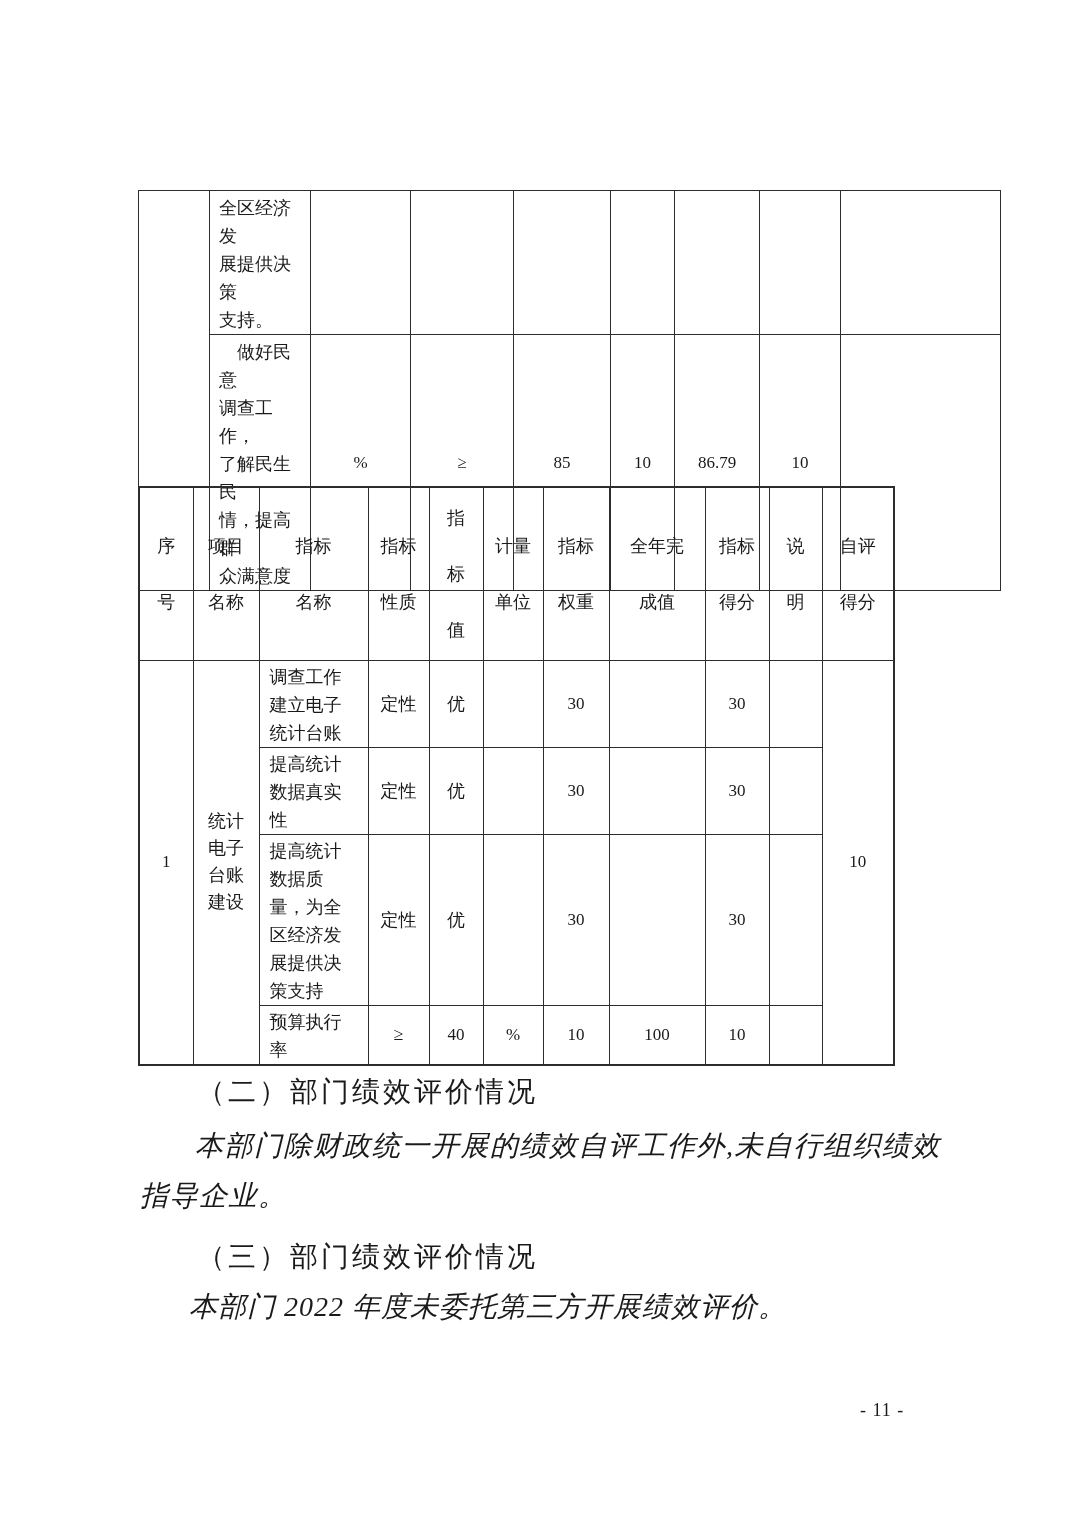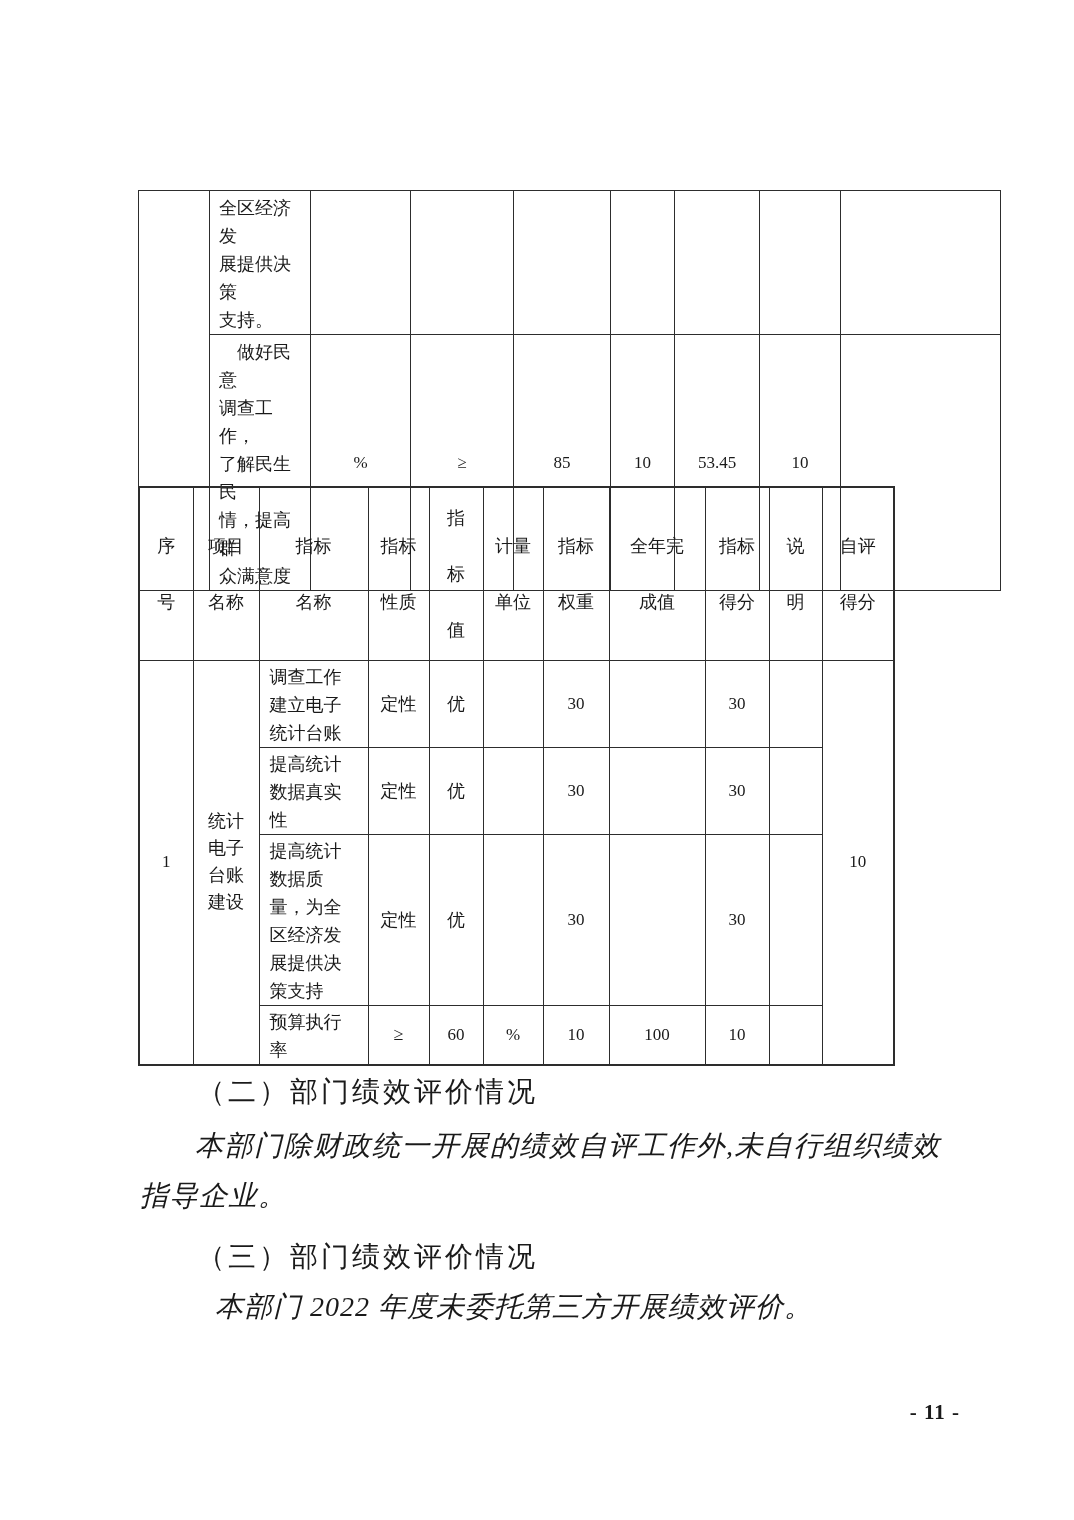--- a/index.html
+++ b/index.html
@@ -43,24 +43,24 @@
     letter-spacing:3px; line-height:36px; white-space:nowrap;
   }
   .body-line {
     position:absolute; font-size:28px; letter-spacing:1.5px;
     line-height:36px; white-space:nowrap;font-style:italic;
   }
   .h2 { left:197px; top:1074px; }
   .p2a { left:195px; top:1128px; }
   .p2b { left:140px; top:1178px; }
   .h3 { left:197px; top:1239px; }
-  .p3 { left:215px; top:1289px; letter-spacing:1px; }
+  .p3 { left:189px; top:1289px; letter-spacing:1px; }
   .page-num {
     position:absolute; left:860px; top:1400px; width:100px;
-    text-align:right; font-size:21px; letter-spacing:1px;font-weight:bold;
+    text-align:left; font-size:18px; letter-spacing:1px;
   }
 </style>
 </head>
 <body>
 
 <div class="page">
 
   <div class="top-table-wrap">
     <table class="top-table">
       <colgroup>
@@ -91,21 +91,21 @@
       <tr style="height:139px">
         <td class="ind-cell">　做好民意
 调查工作，
 了解民生民
 情，提高群
 众满意度</td>
         <td class="val">%</td>
         <td class="val">≥</td>
         <td class="val">85</td>
         <td class="val">10</td>
-        <td class="val">53.45</td>
+        <td class="val">86.79</td>
         <td class="val">10</td>
         <td></td>
       </tr>
     </tbody>
       </table>
   </div>
 
 
   <div class="main-table-wrap">
     <table class="main-table">
@@ -190,21 +190,21 @@
         <td></td>
         <td class="val">30</td>
         <td></td>
         <td class="val">30</td>
         <td></td>
       </tr>
       <tr style="height:58px">
         <td class="name-cell">预算执行
 率</td>
         <td>≥</td>
-        <td class="val">60</td>
+        <td class="val">40</td>
         <td class="val">%</td>
         <td class="val">10</td>
         <td class="val">100</td>
         <td class="val">10</td>
         <td></td>
       </tr>
     </tbody>
       </table>
   </div>
 

